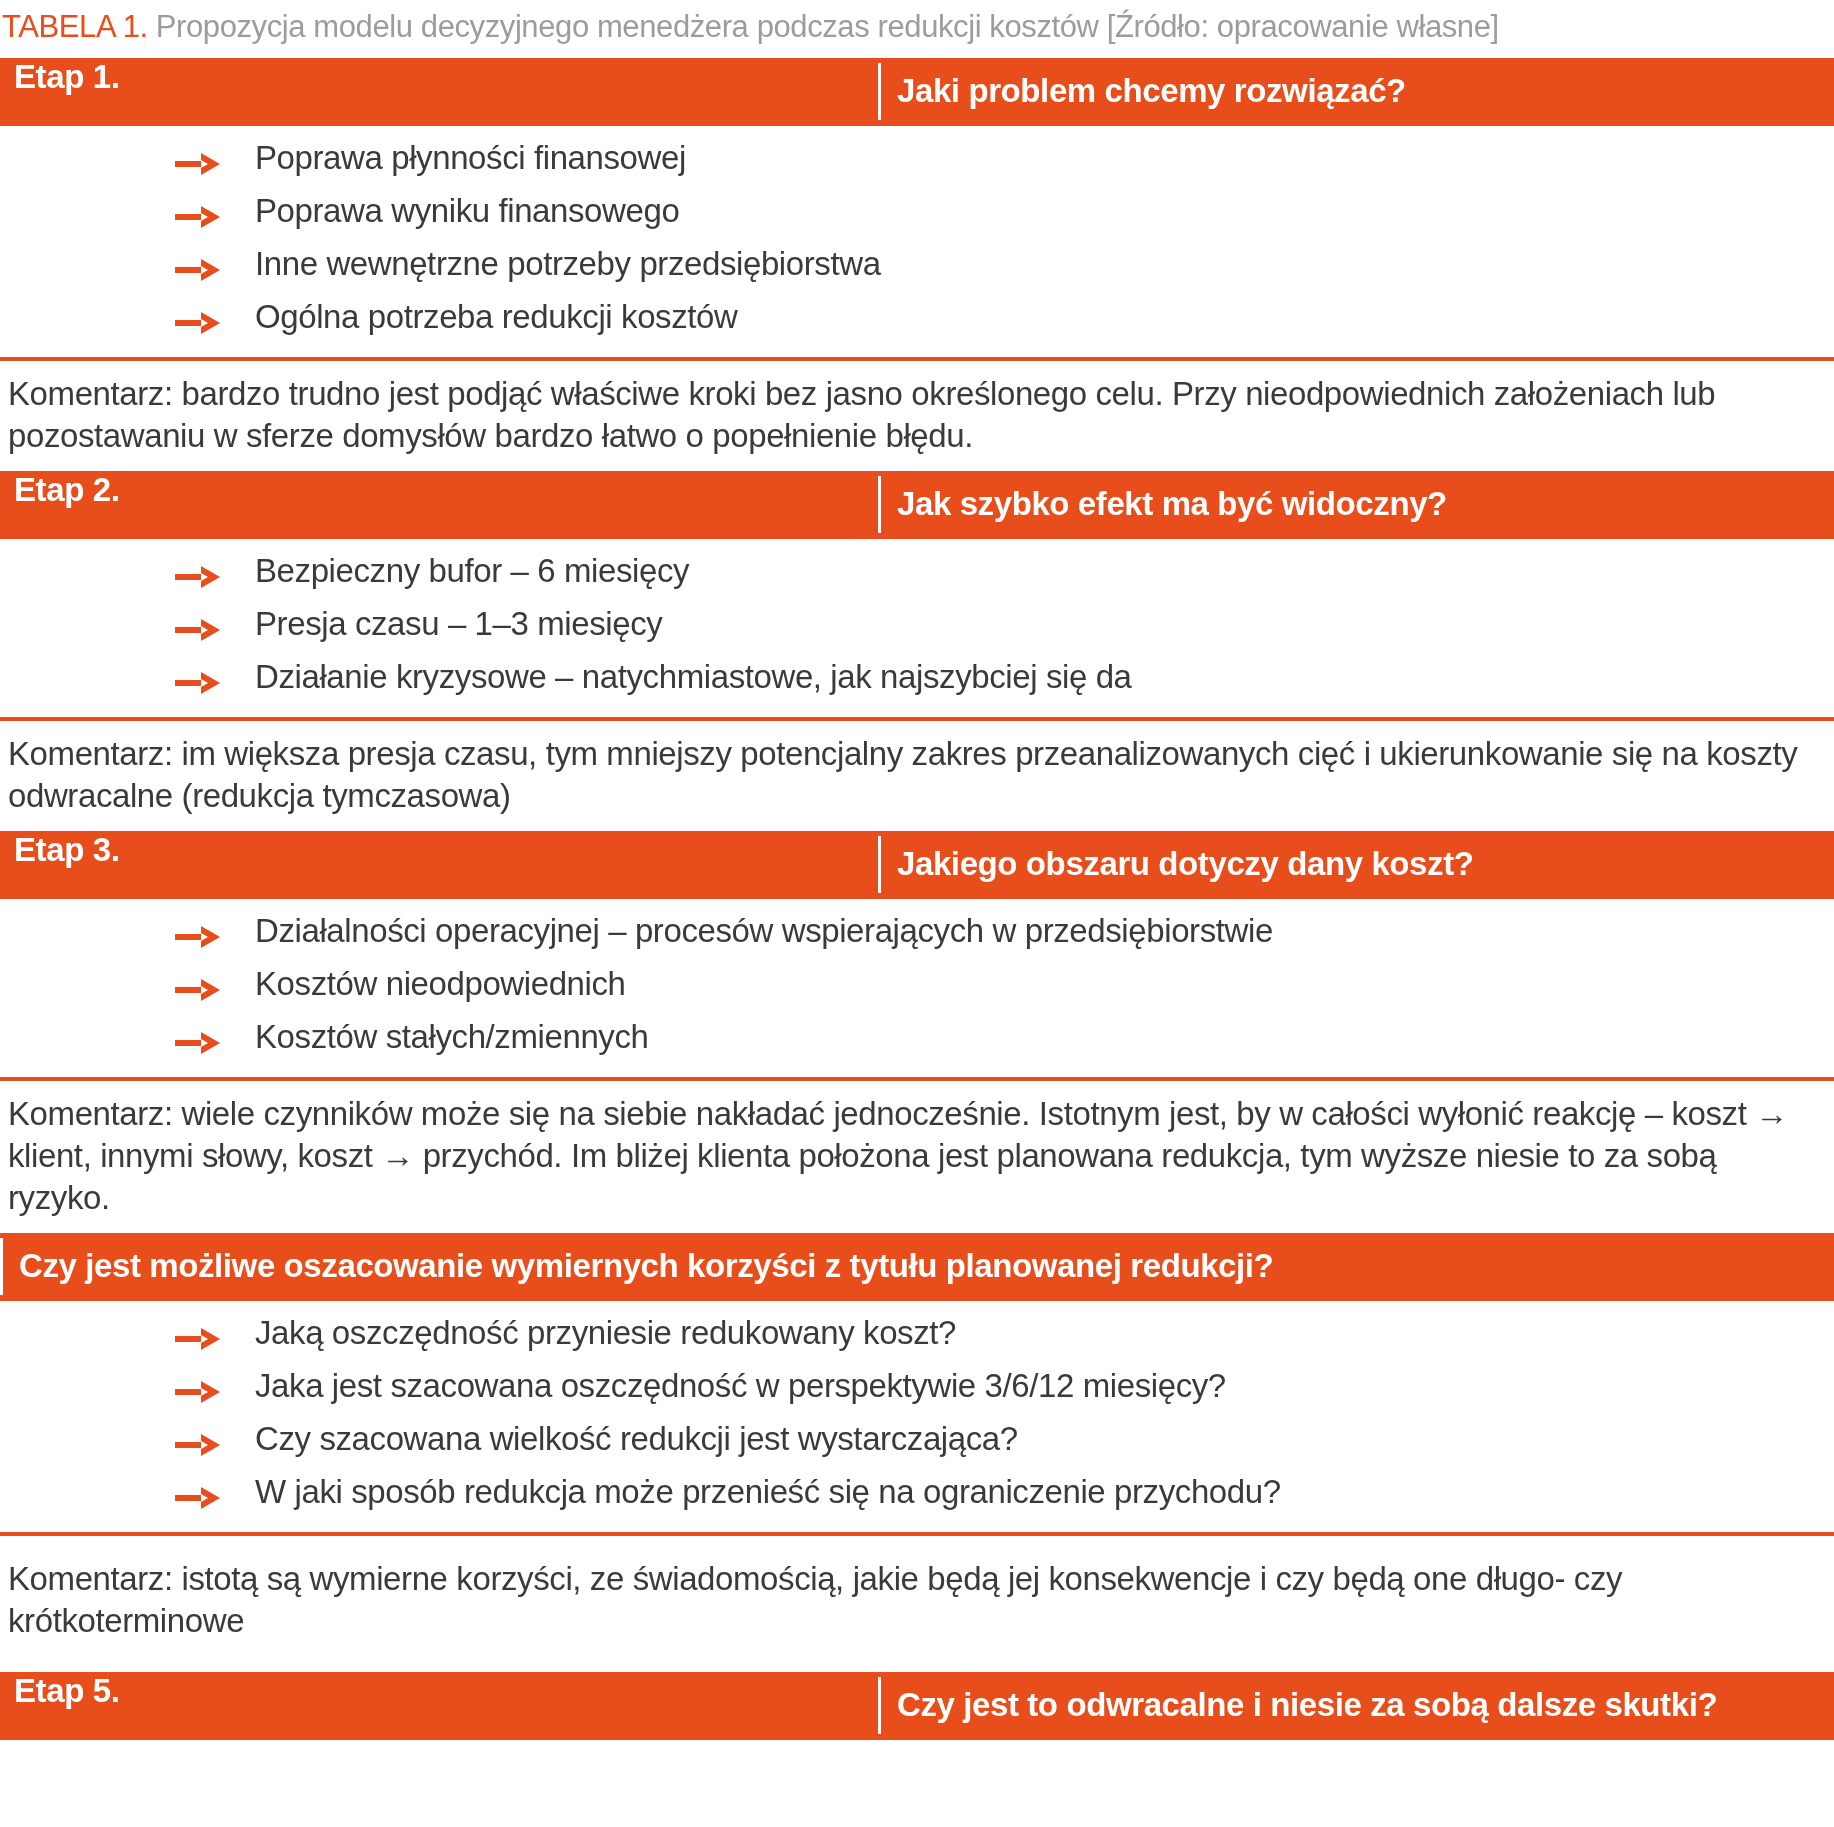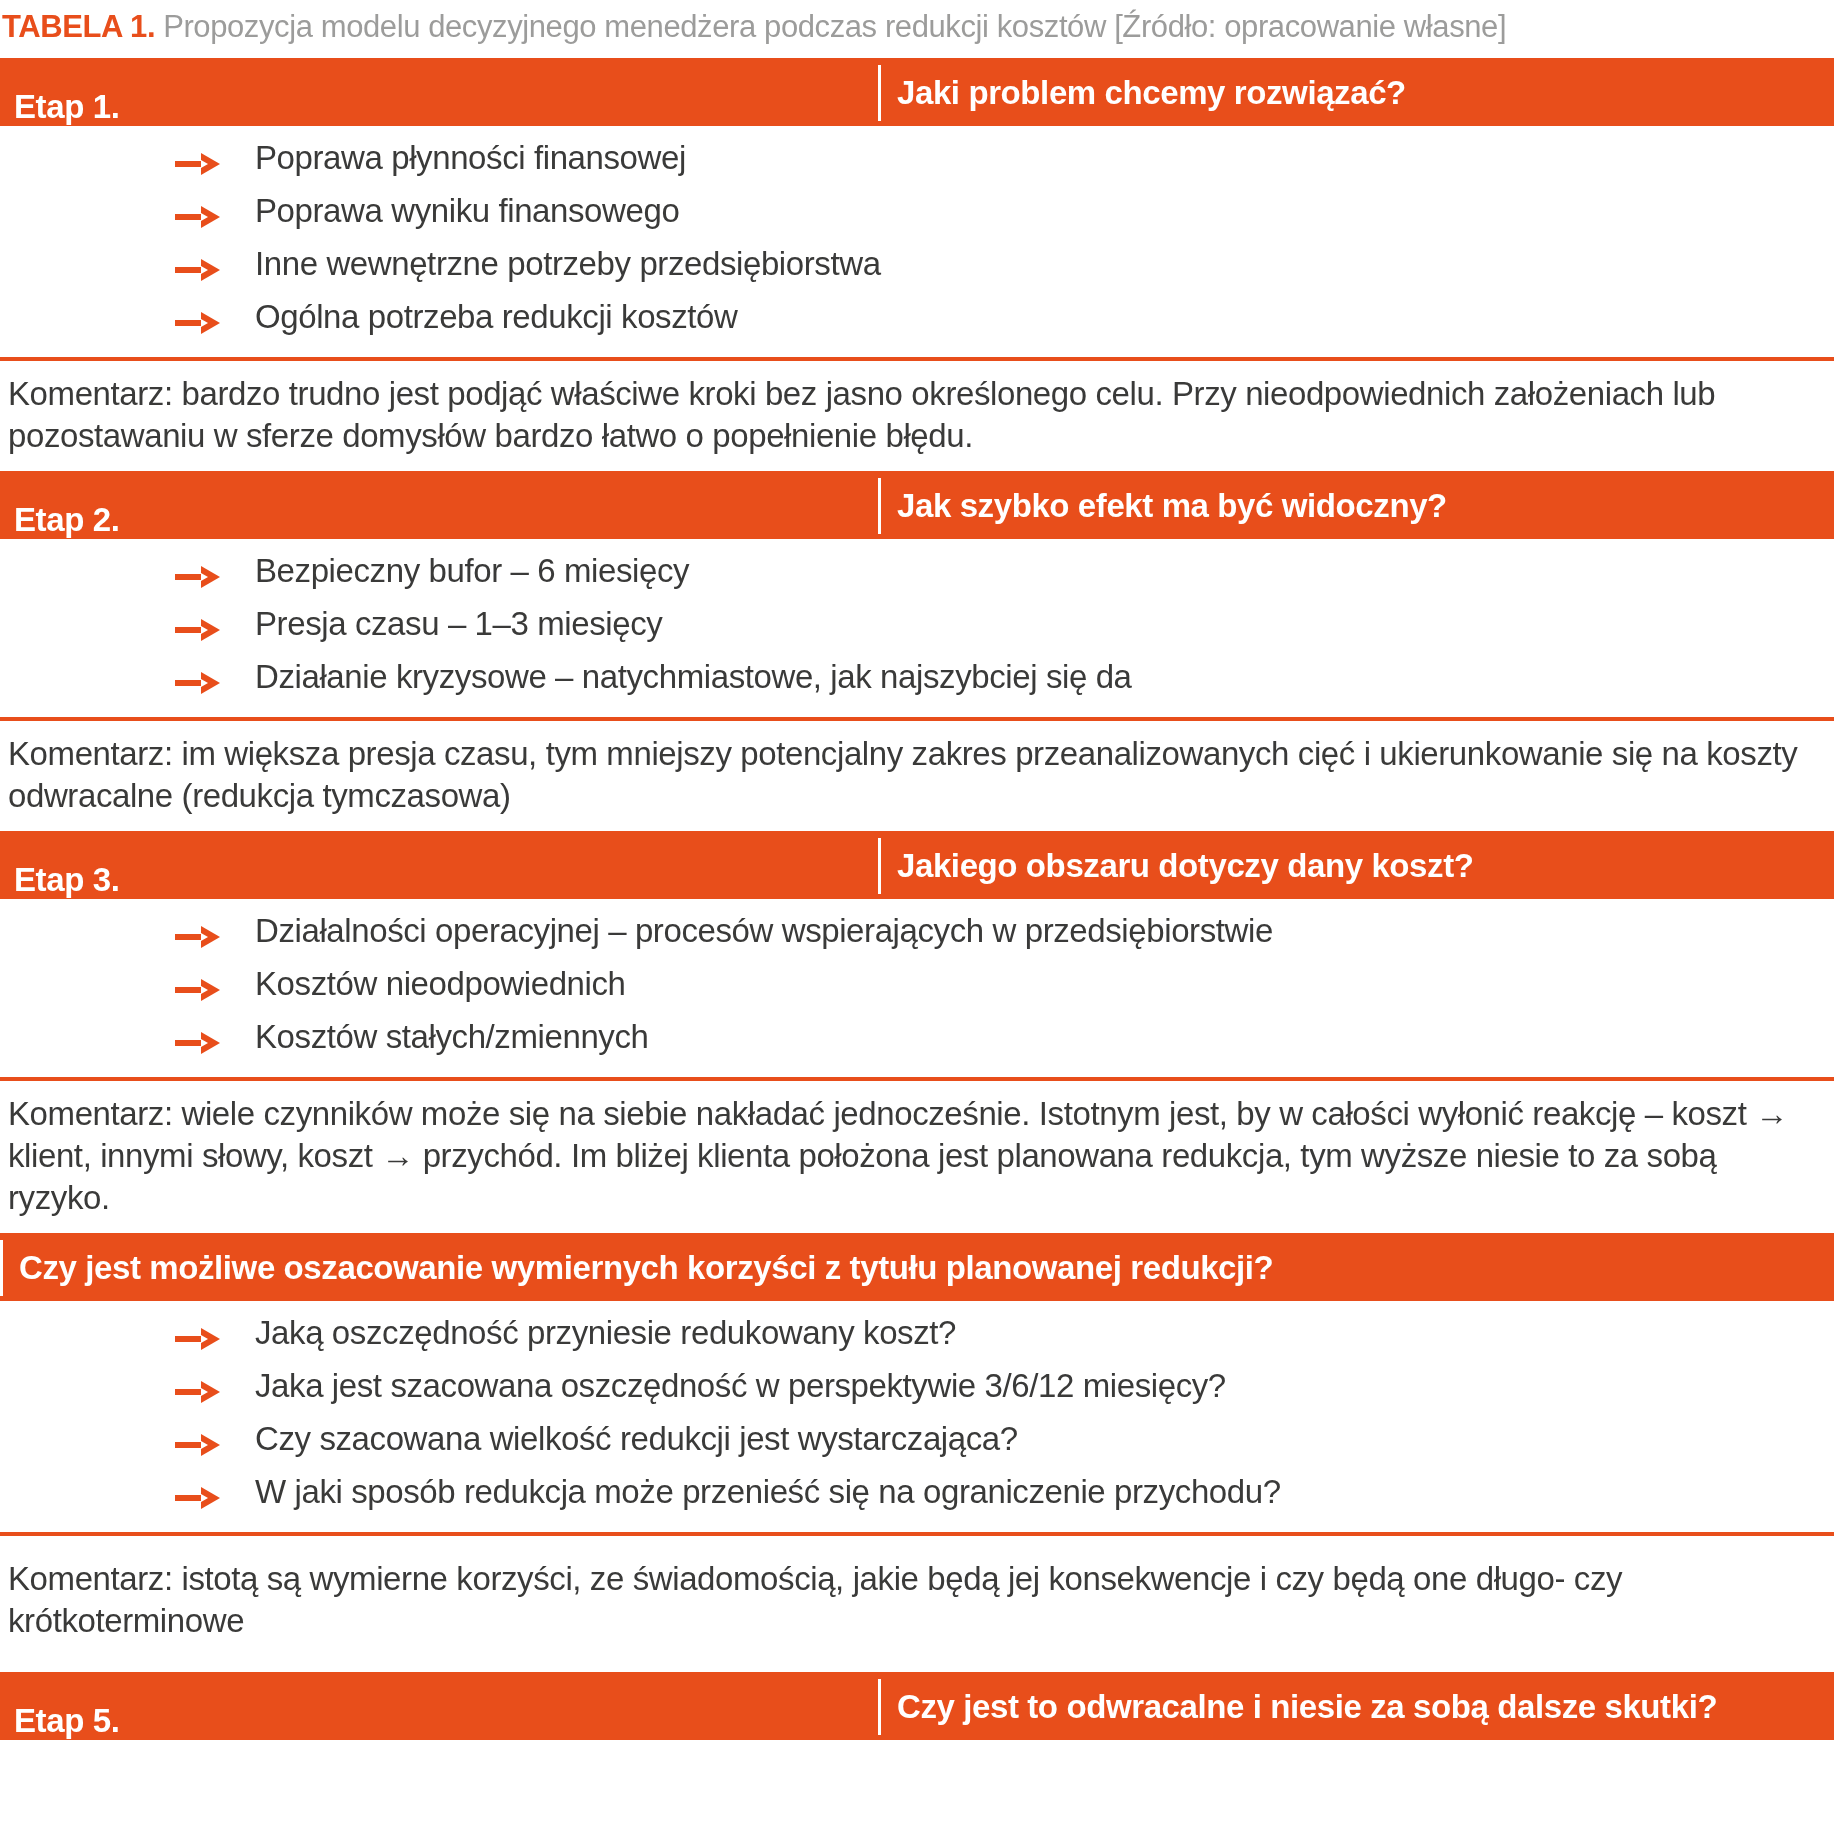--- a/index.html
+++ b/index.html
@@ -17,28 +17,28 @@
   }
   
   .title-row{
     padding:10px 8px 14px 2px;
     font-size:31px;
     line-height:1.1;
     color:var(--muted);
   }
   .title-label{
     color:var(--orange);
-    font-weight:bold;
+    font-weight:normal;
     margin-right:8px;
     text-align:center;
   }
   
   .stage-header{
     display:flex;
-    align-items:flex-end;
+    align-items:flex-start;
     background:var(--orange);
     color:#ffffff;
     min-height:68px;
   }
   .stage-name{
     flex:0 0 878px;
     display:flex;
     align-items:center;
     padding-left:14px;
     font-weight:bold;

